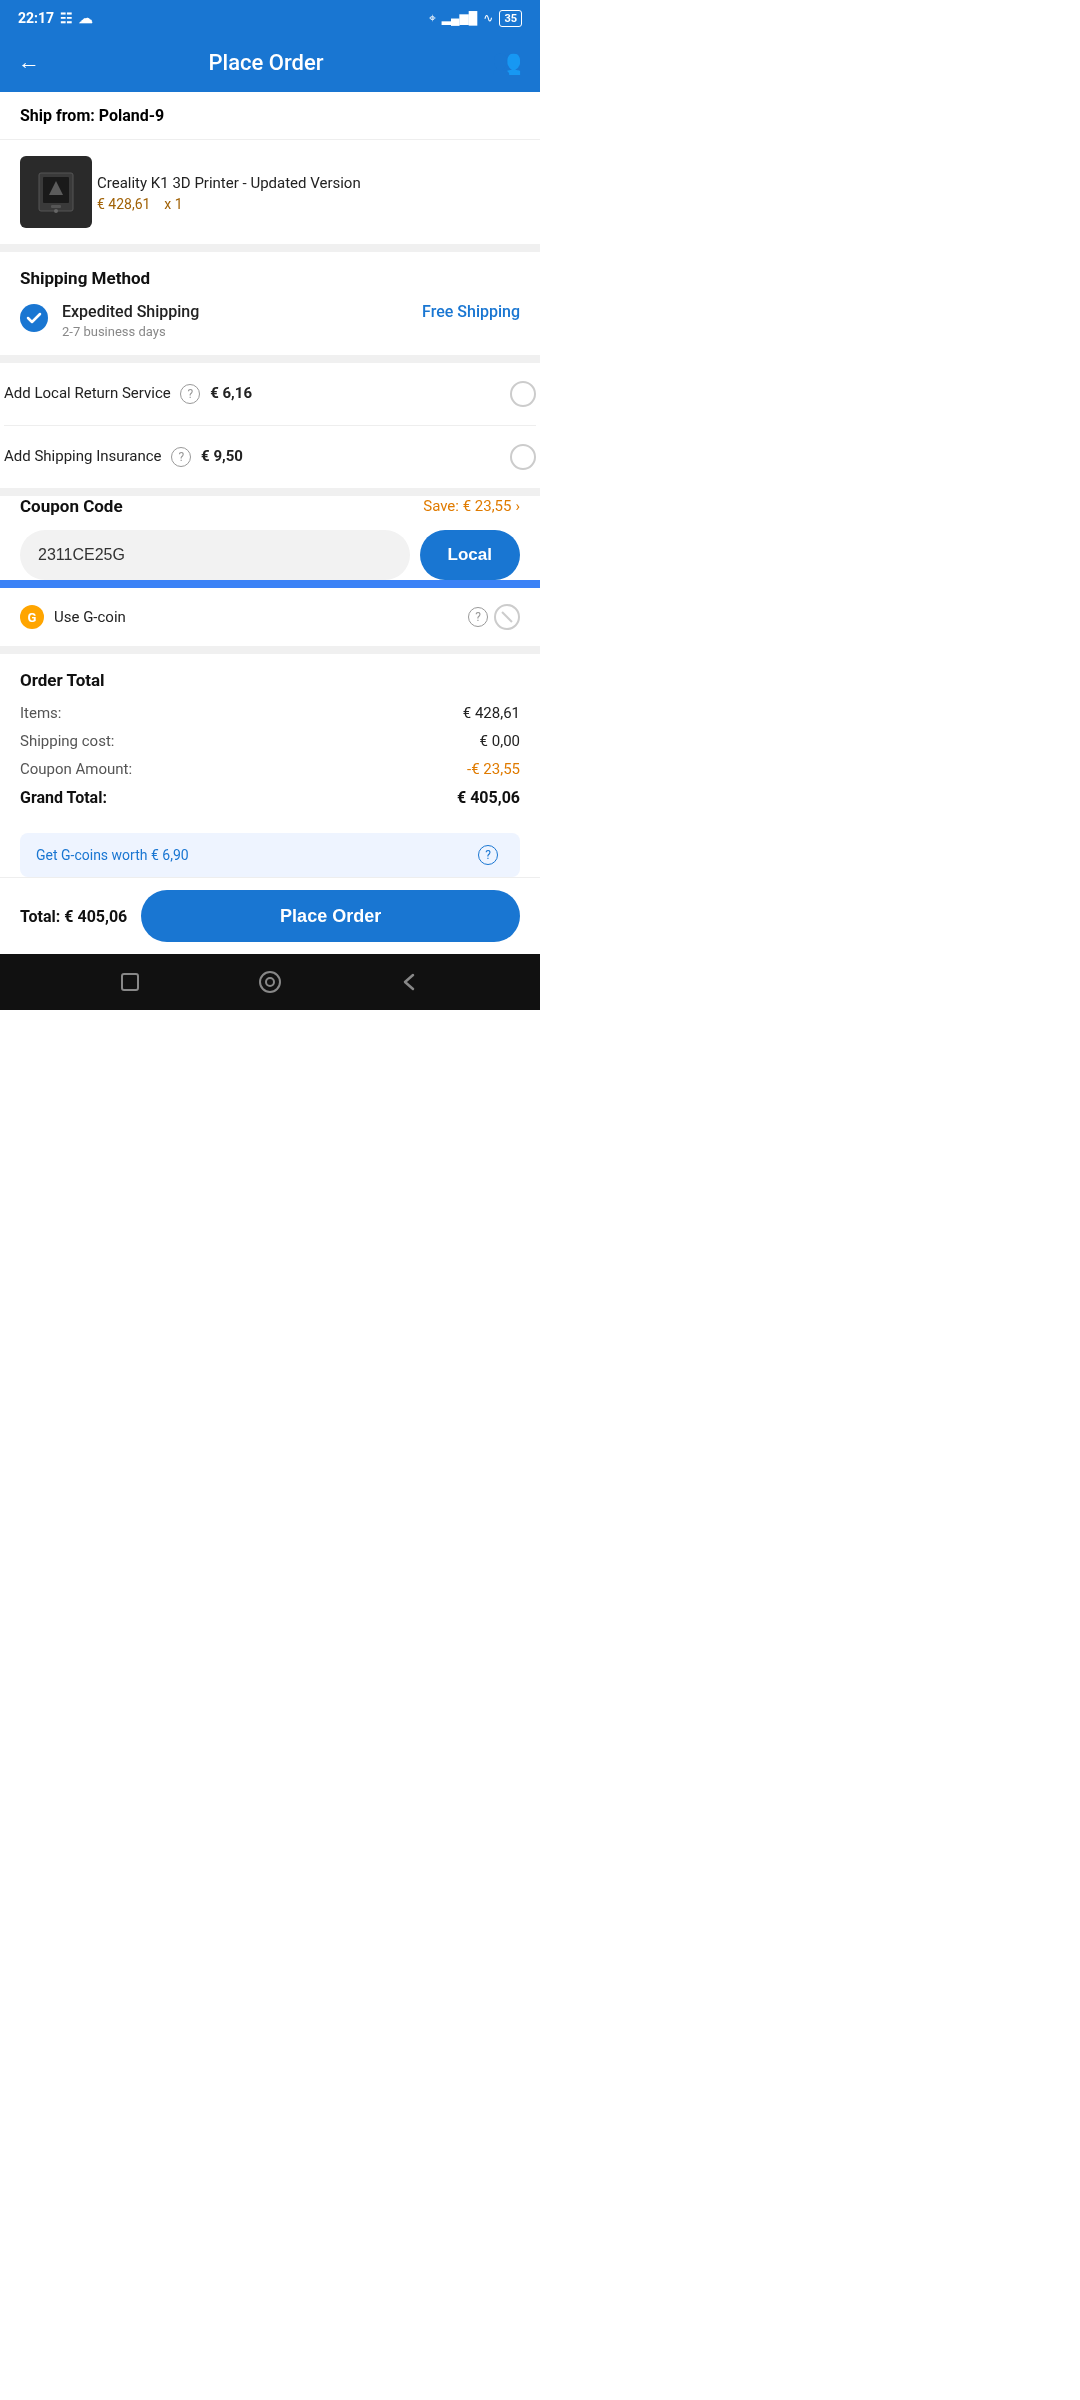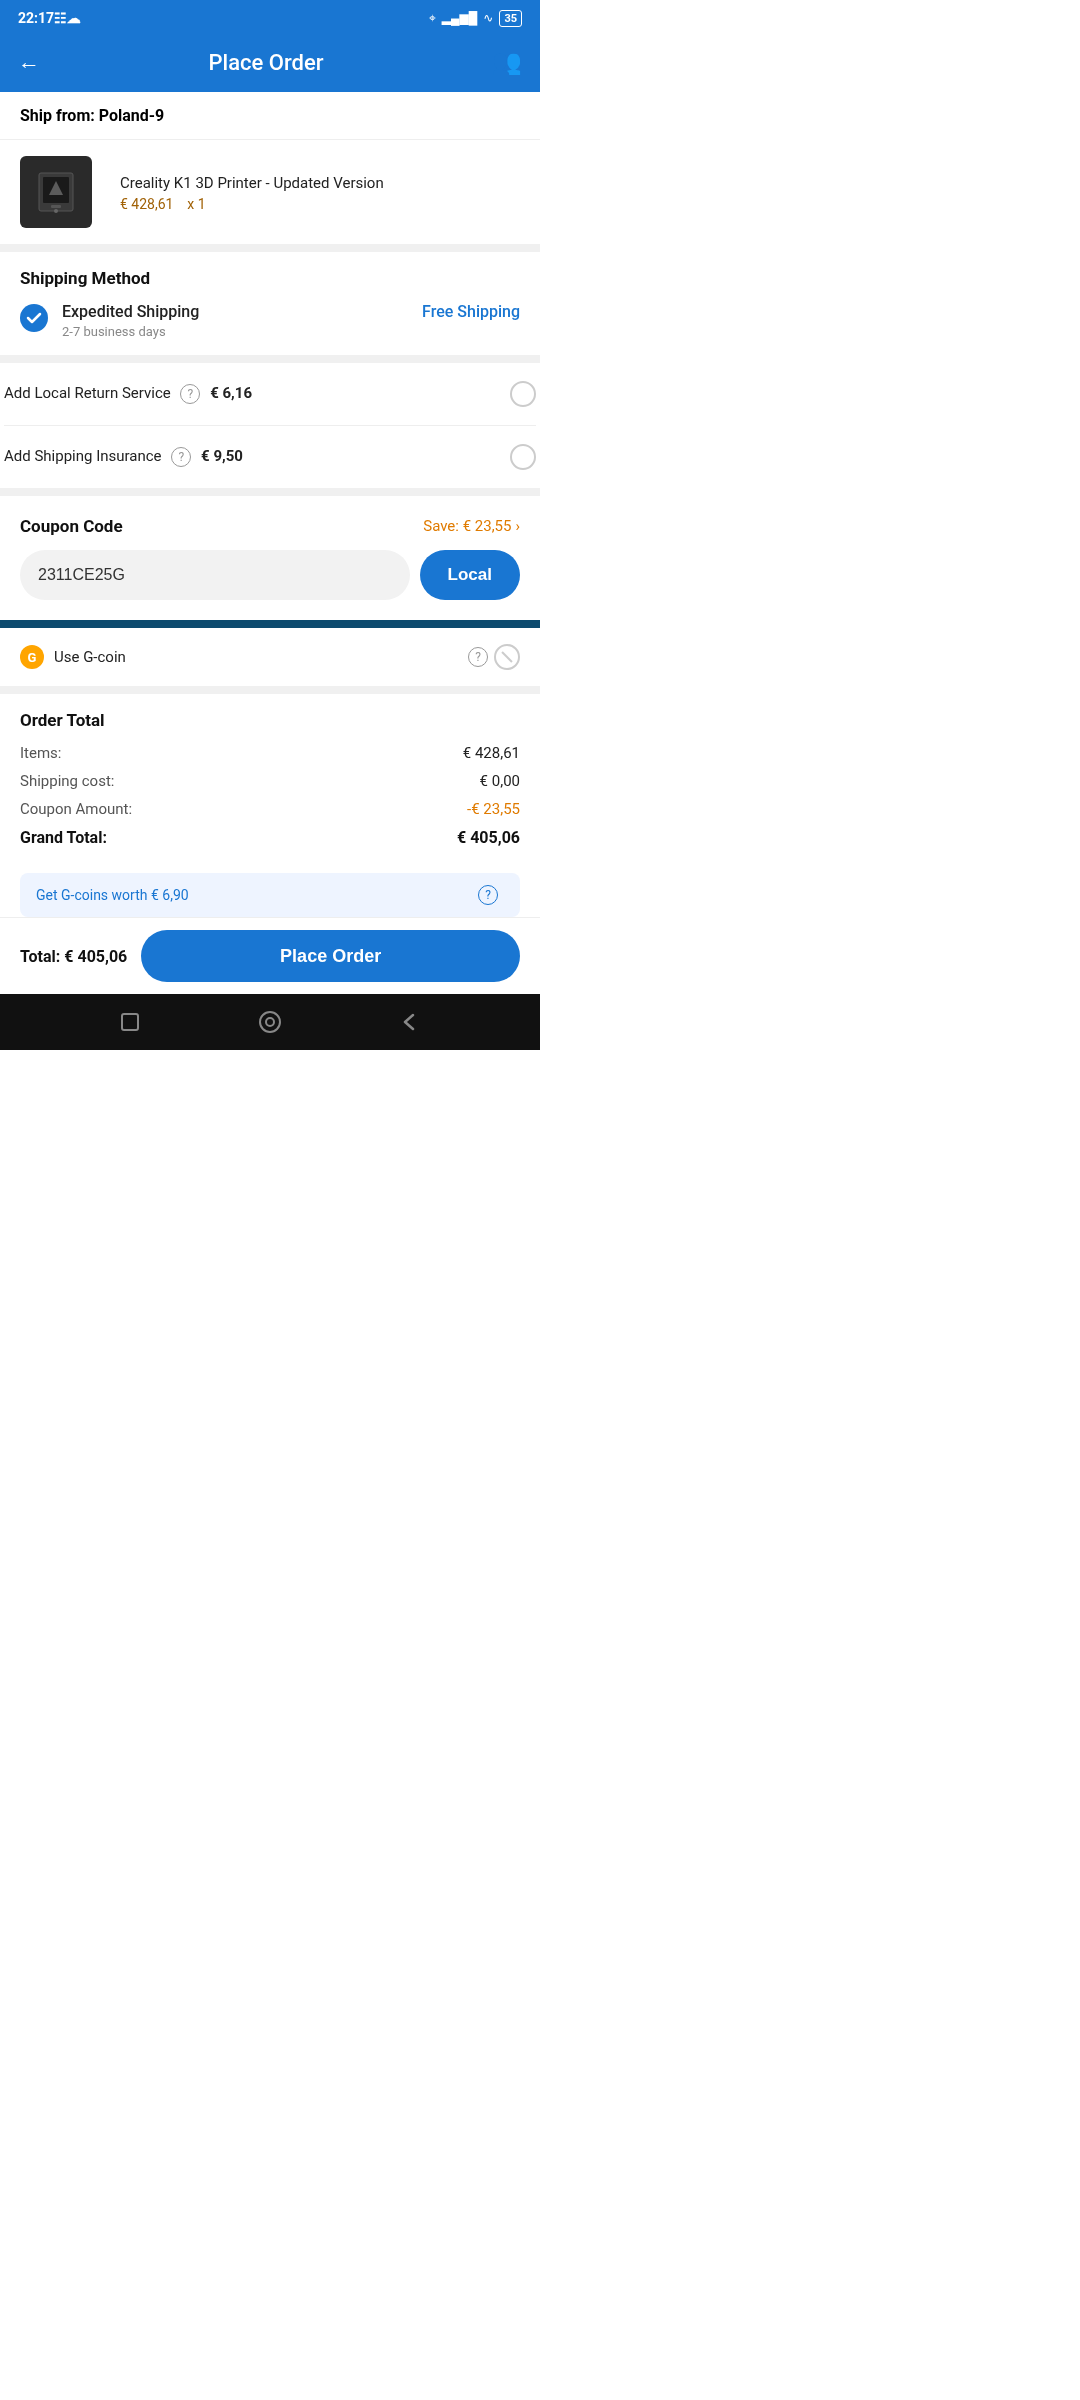--- a/index.html
+++ b/index.html
@@ -21,20 +21,21 @@
       justify-content: space-between;
       align-items: center;
       padding: 8px 18px;
       height: 36px;
     }
     .status-time {
       font-size: 14px;
       font-weight: bold;
       display: flex;
       align-items: center;
+      gap: 6px;
     }
     .status-icons {
       display: flex;
       align-items: center;
       gap: 6px;
       font-size: 12px;
     }
     .battery-box {
       border: 1.5px solid white;
       border-radius: 3px;
@@ -73,21 +74,21 @@
     }
 
     
     .product-section {
       padding: 16px 20px;
       border-bottom: 8px solid #f0f0f0;
     }
     .product-row {
       display: flex;
       align-items: center;
-      gap: 28px;
+      gap: 5px;
     }
     .product-image {
       width: 72px;
       height: 72px;
       background: #2a2a2a;
       border-radius: 6px;
       display: flex;
       align-items: center;
       justify-content: center;
       flex-shrink: 0;
@@ -197,22 +198,22 @@
     .radio-empty {
       width: 26px;
       height: 26px;
       border-radius: 50%;
       border: 2px solid #ccc;
       flex-shrink: 0;
     }
 
     
     .coupon-section {
-      padding: 20px 20px;
-      border-bottom: 8px solid #0c4a6e;
+      padding: 0 20px;
+      border-bottom: 8px solid #3b82f6;
     }
     .coupon-header {
       display: flex;
       align-items: center;
       justify-content: space-between;
       margin-bottom: 14px;
     }
     .coupon-save {
       color: #E07B00;
       font-size: 15px;

